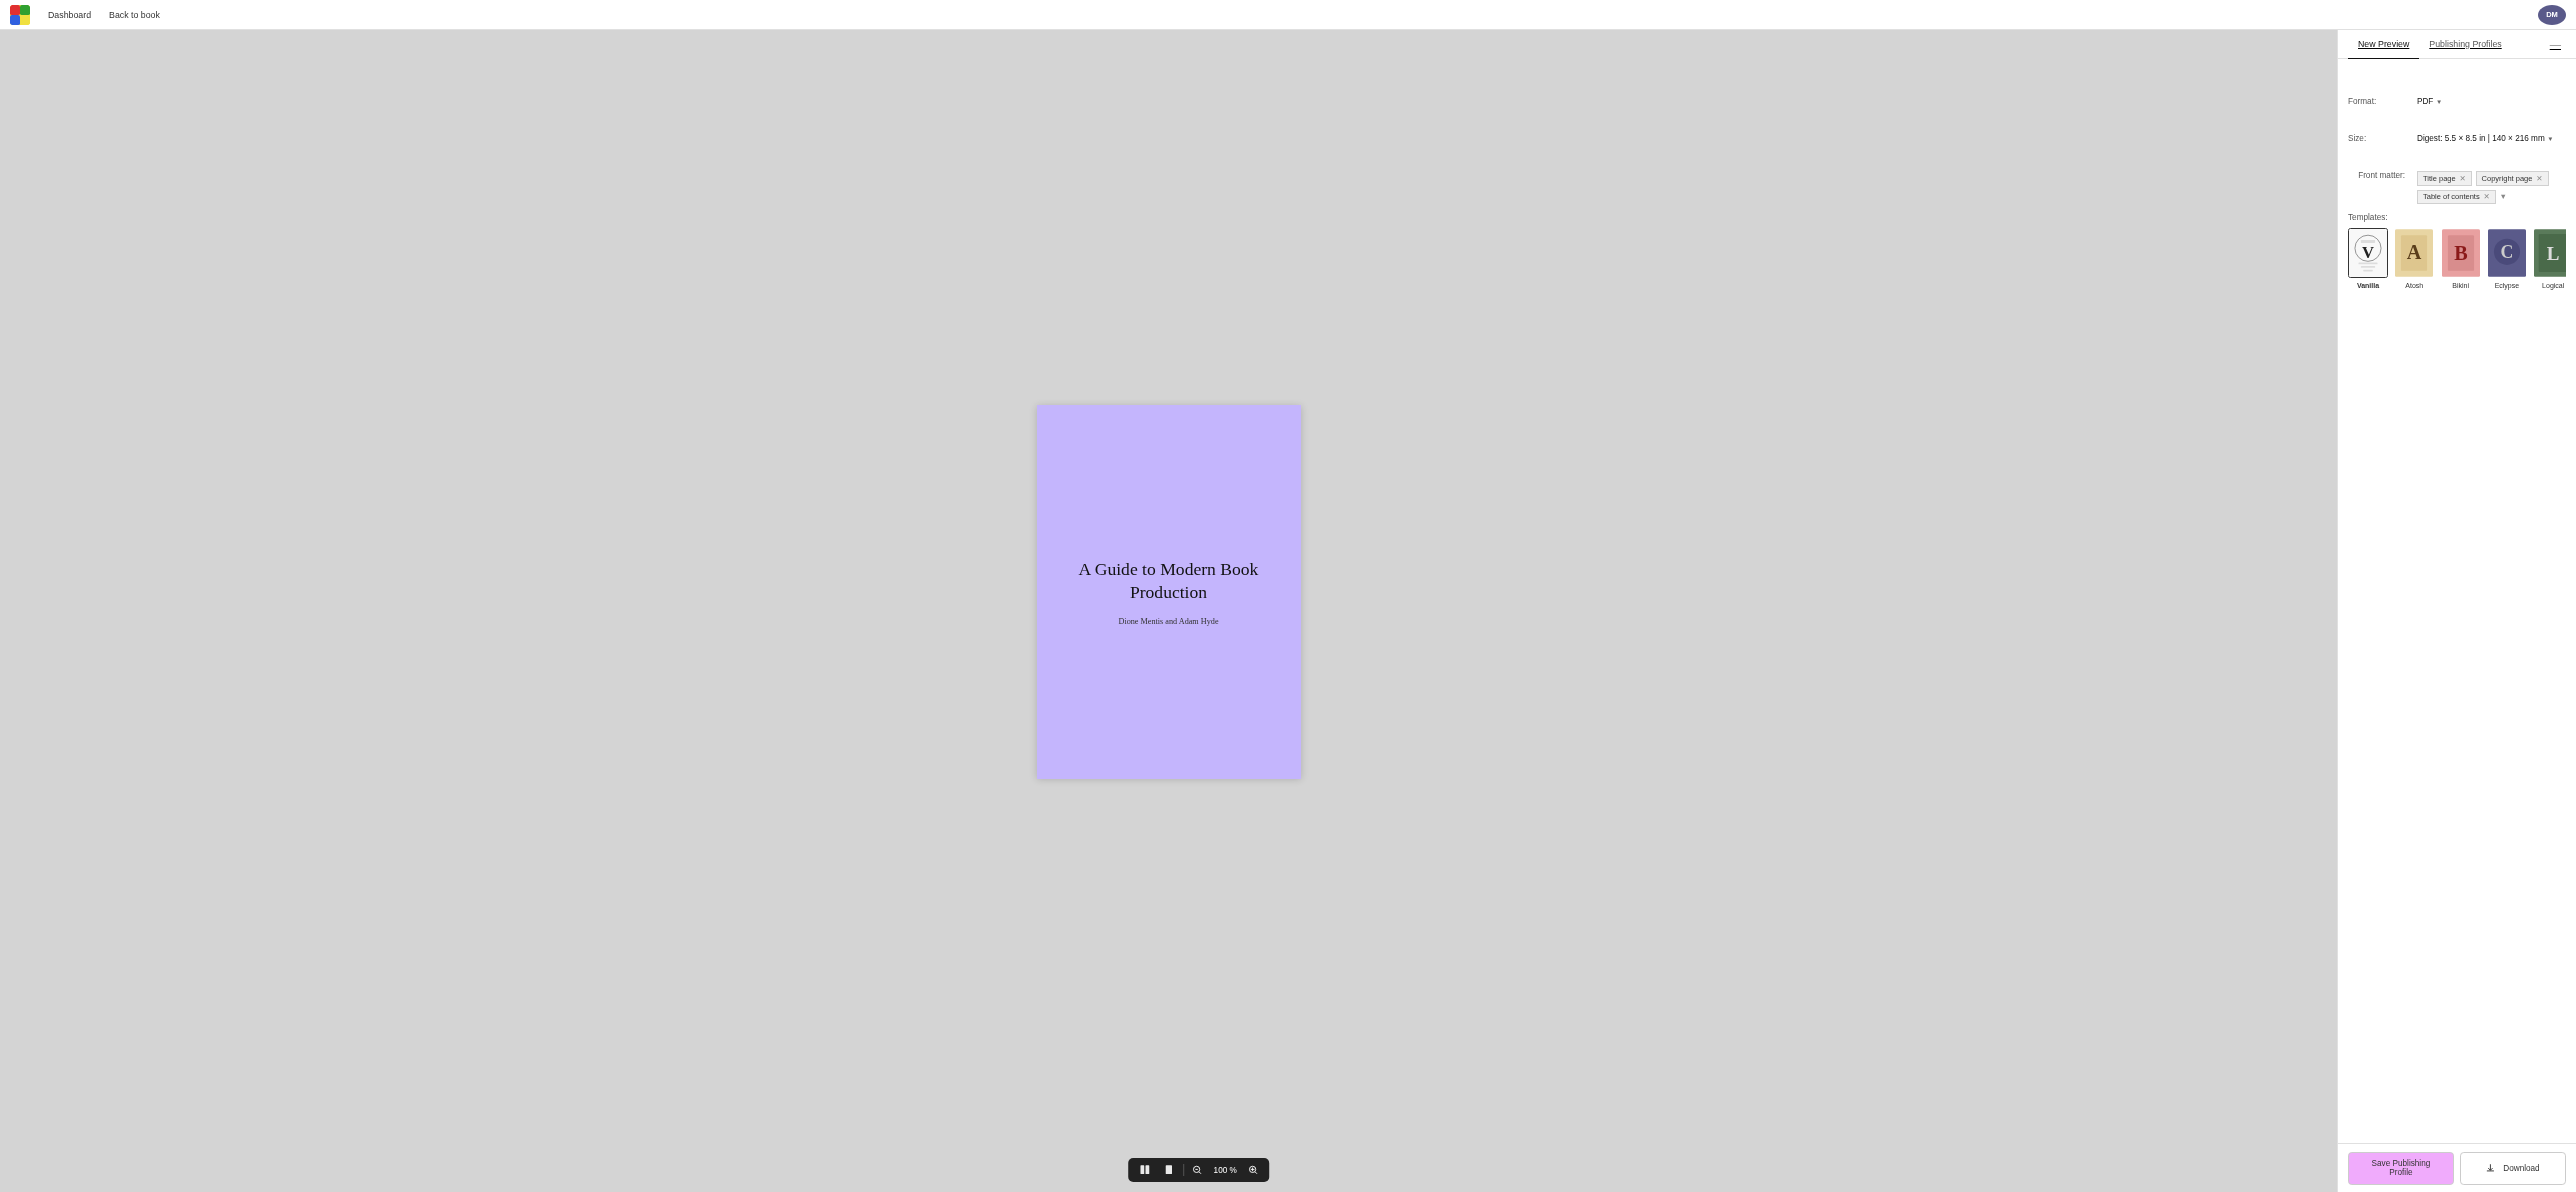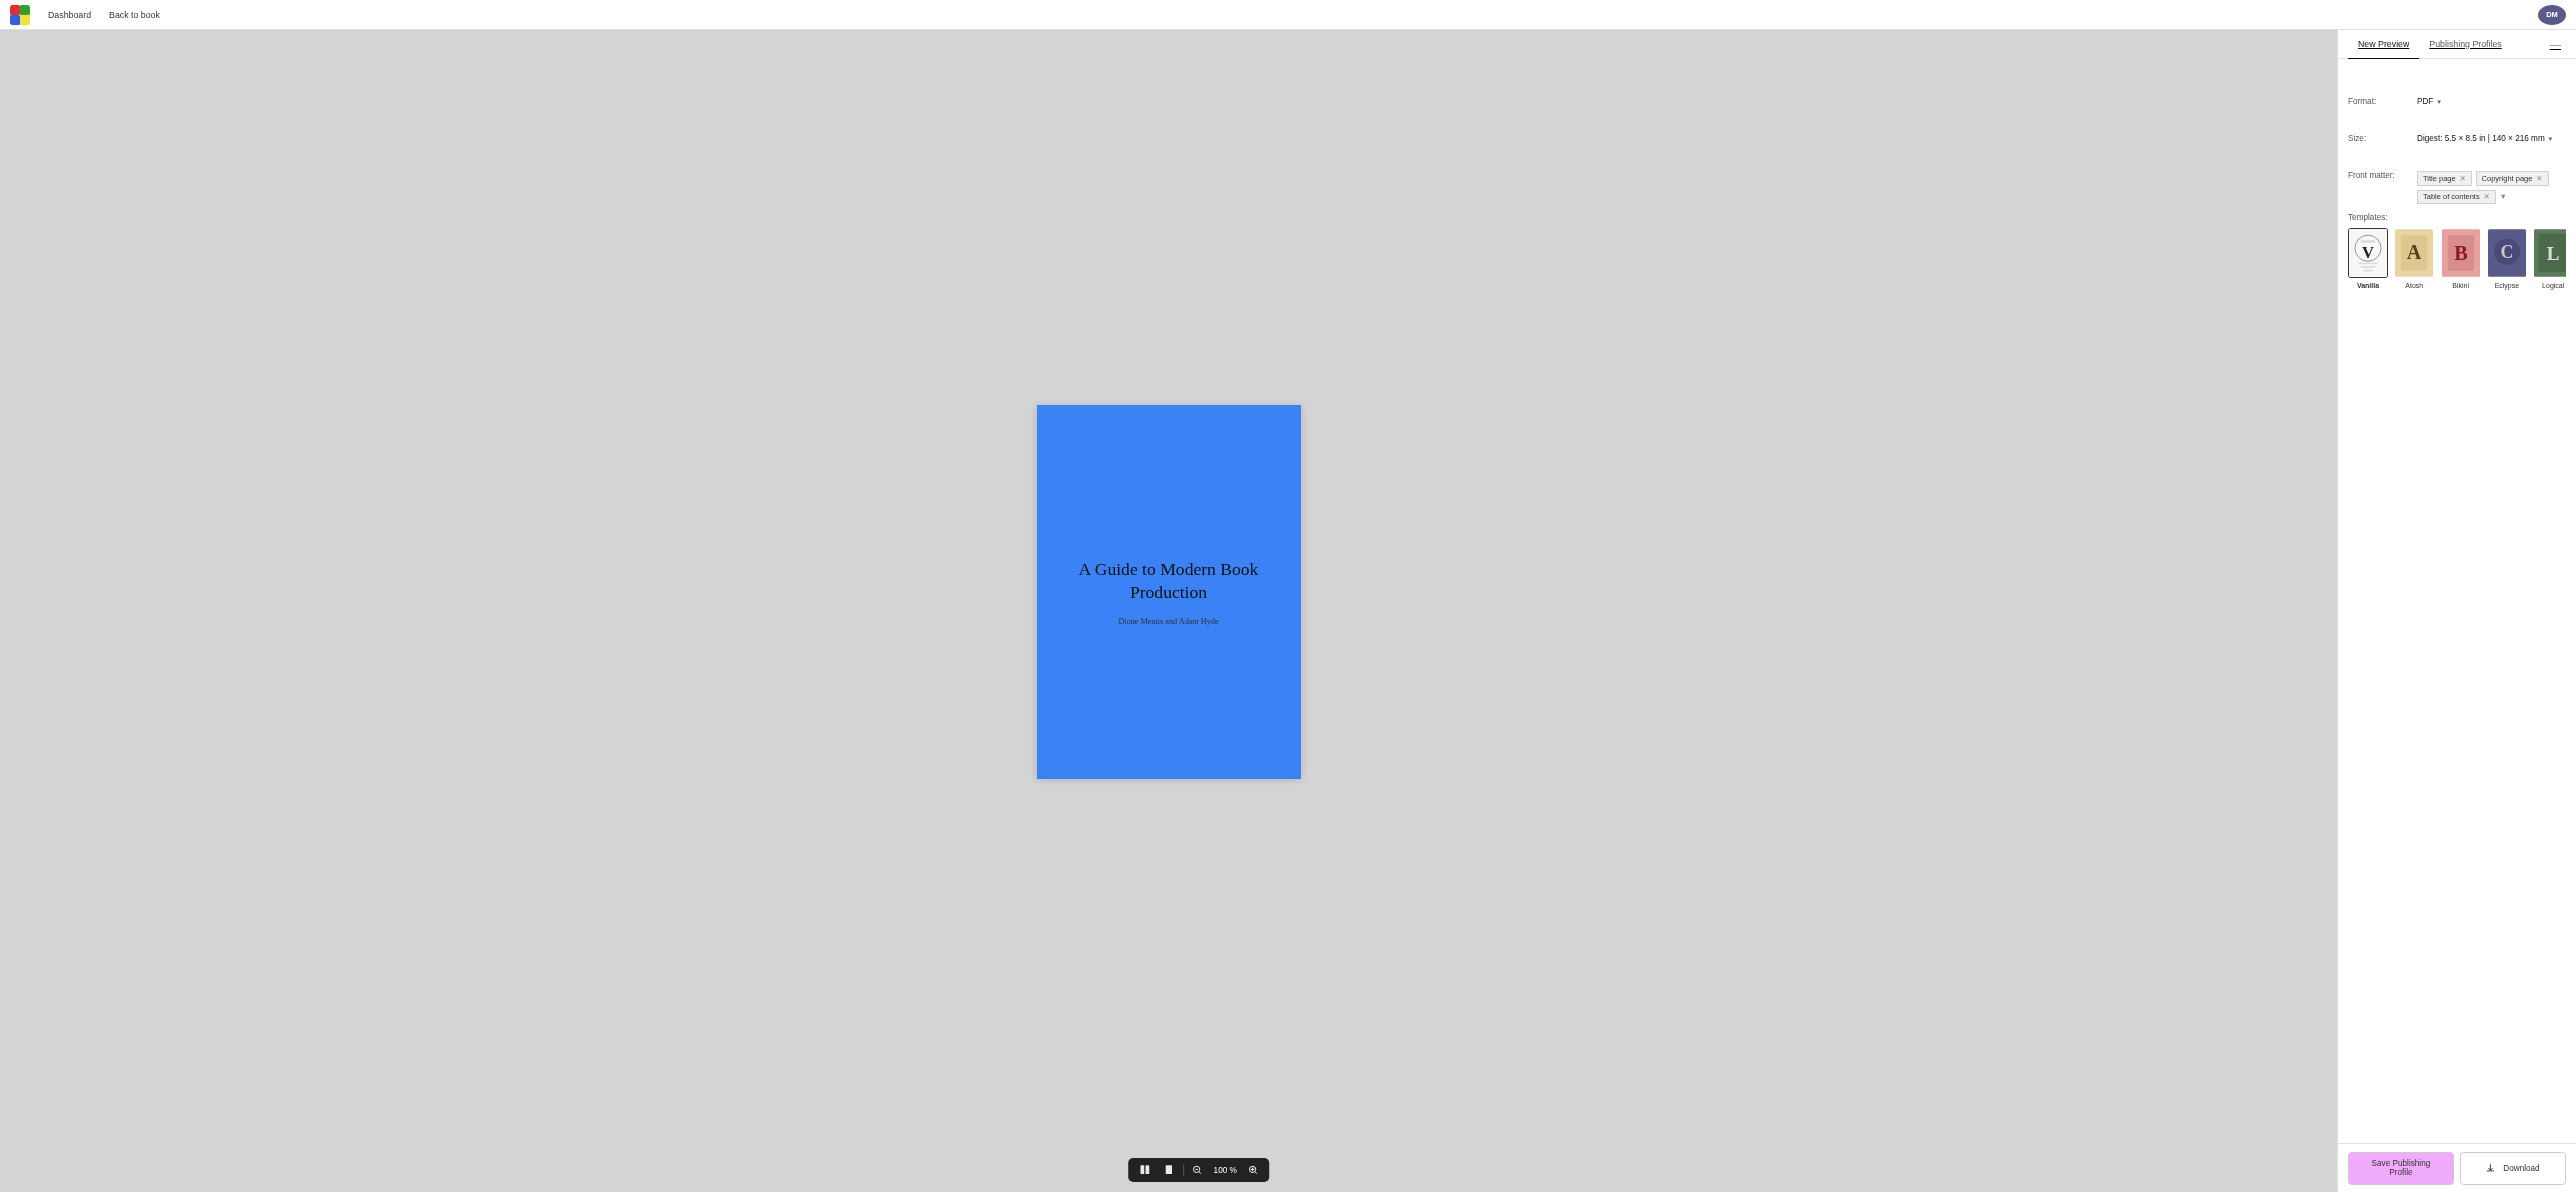--- a/index.html
+++ b/index.html
@@ -27,21 +27,21 @@
     .main-layout {
       display: flex; flex: 1; overflow: hidden;
     }
 
     
     .preview-area {
       flex: 1; background: #d4d4d4; display: flex; align-items: center; justify-content: center;
       overflow: auto; position: relative; padding-bottom: 38px;
     }
     .book-page {
-      background: #3b82f6; width: 264px; height: 374px;
+      background: #c4b5fd; width: 264px; height: 374px;
       box-shadow: 0 1.3px 7.5px rgba(0,0,0,0.18);
       display: flex; flex-direction: column; align-items: center; justify-content: center;
       padding: 25px 31px;
     }
     .book-title {
       font-family: Georgia, serif; font-size: 17.6px; text-align: center; line-height: 1.3;
       margin-bottom: 12.6px; color: #111;
     }
     .book-authors {
       font-family: Georgia, serif; font-size: 8.2px; text-align: center; color: #333;
@@ -210,21 +210,21 @@
       </div>
 
       <div class="field-row">
         <span class="field-label">Size:</span>
         <div class="field-value">
           <span>Digest: 5.5 × 8.5 in | 140 × 216 mm</span>
           <span class="dropdown-arrow">▼</span>
         </div>
       </div>
 
-      <div class="field-row" style="align-items:flex-start;">
+      <div class="field-row" style="align-items:flex-start;text-align:right;">
         <span class="field-label">Front matter:</span>
         <div class="chips-row">
           <div class="chip">
             <span>Title page</span>
             <span class="chip-remove">✕</span>
           </div>
           <div class="chip">
             <span>Copyright page</span>
             <span class="chip-remove">✕</span>
           </div>

